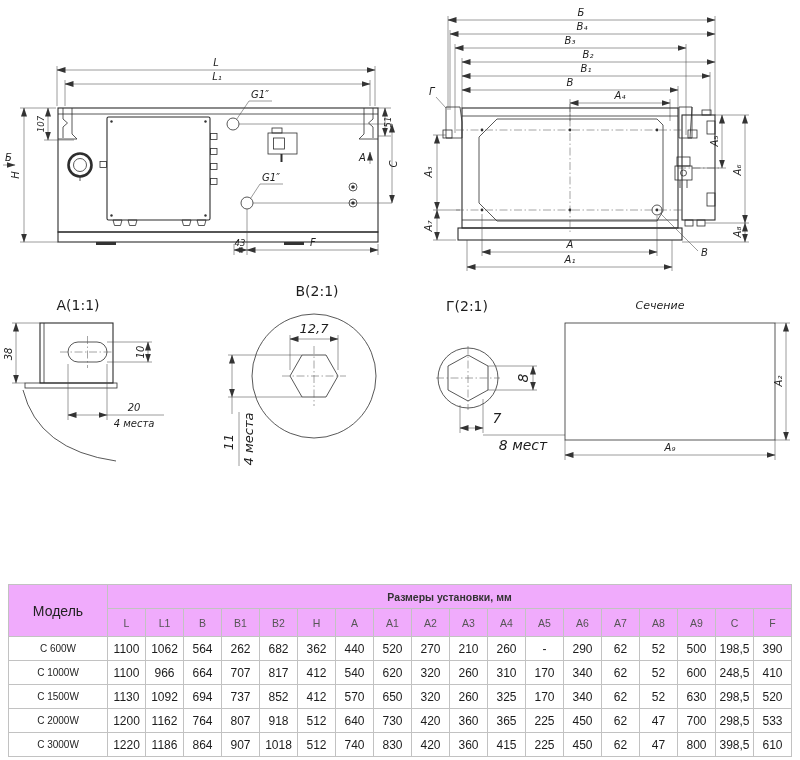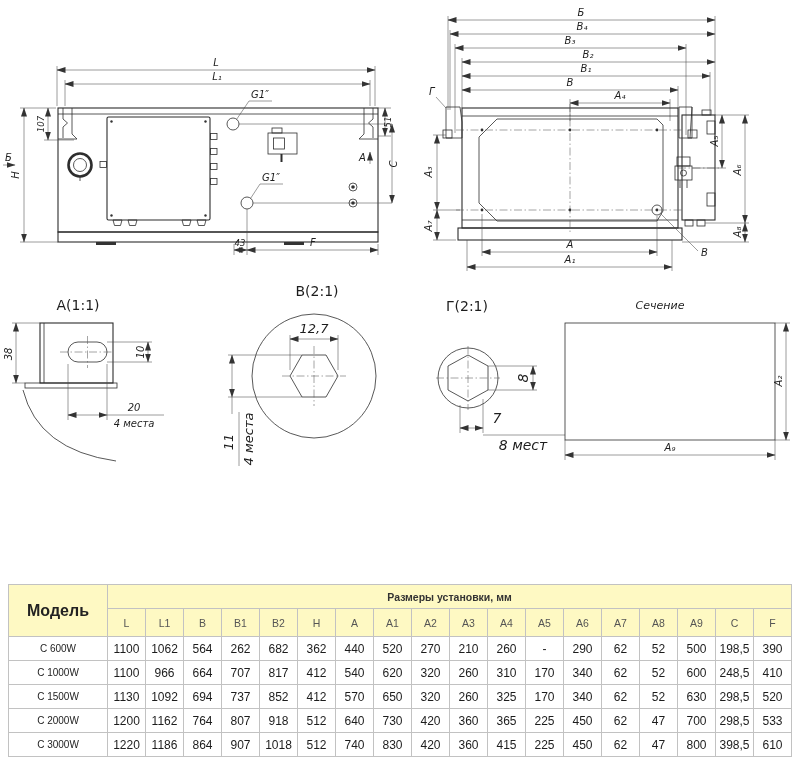--- a/index.html
+++ b/index.html
@@ -13,22 +13,22 @@
   .dt{font:italic 10px "DejaVu Sans",sans-serif}
   .dt9{font:italic 8.5px "DejaVu Sans",sans-serif}
   .dt13{font:italic 13px "DejaVu Sans",sans-serif}
   .dt14{font:italic 14px "DejaVu Sans",sans-serif}
   .vt{font:14px "DejaVu Sans",sans-serif}
   .st{font:italic 11px "DejaVu Sans",sans-serif}
   .mid{text-anchor:middle}
   .page-title{position:absolute;left:8px;top:527px;font-weight:bold;font-size:15.5px;line-height:21px;color:#141414;letter-spacing:.3px}
   table.dims{position:absolute;left:8px;top:584px;width:784px;border-collapse:collapse;table-layout:fixed;border:1px solid #8e8e8e}
   table.dims th,table.dims td{border:1px solid #c2c2c2;text-align:center;padding:0;overflow:hidden;white-space:nowrap}
-  table.dims thead th{background:#fef9c3}
-  th.model-h{font-weight:bold;color:#222;font-size:16px;width:98px}
+  table.dims thead th{background:#f0abfc}
+  th.model-h{font-weight:normal;color:#222;font-size:14px;width:98px}
   th.group-h{font-weight:bold;color:#333;font-size:10.5px;height:23px}
   tr.letters th{height:27px;font-weight:normal;color:#555;font-size:10.5px}
   tbody td{height:23px;font-size:12px;color:#1c1c1c;background:#fff}
   tbody td.model-c{font-size:10px}
 </style>
 </head>
 <body>
 
 <div class="canvas">
 

